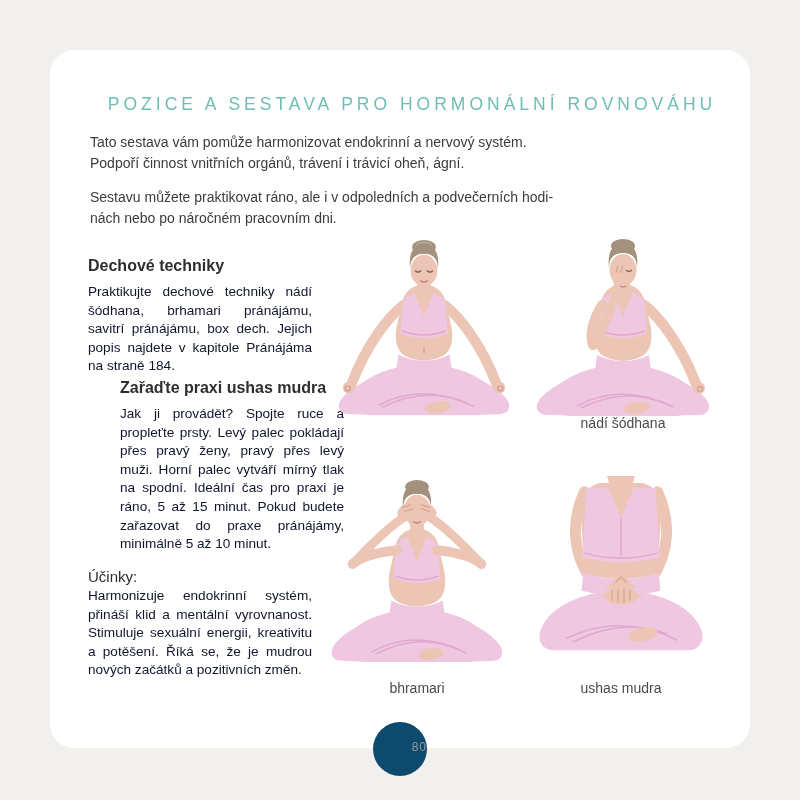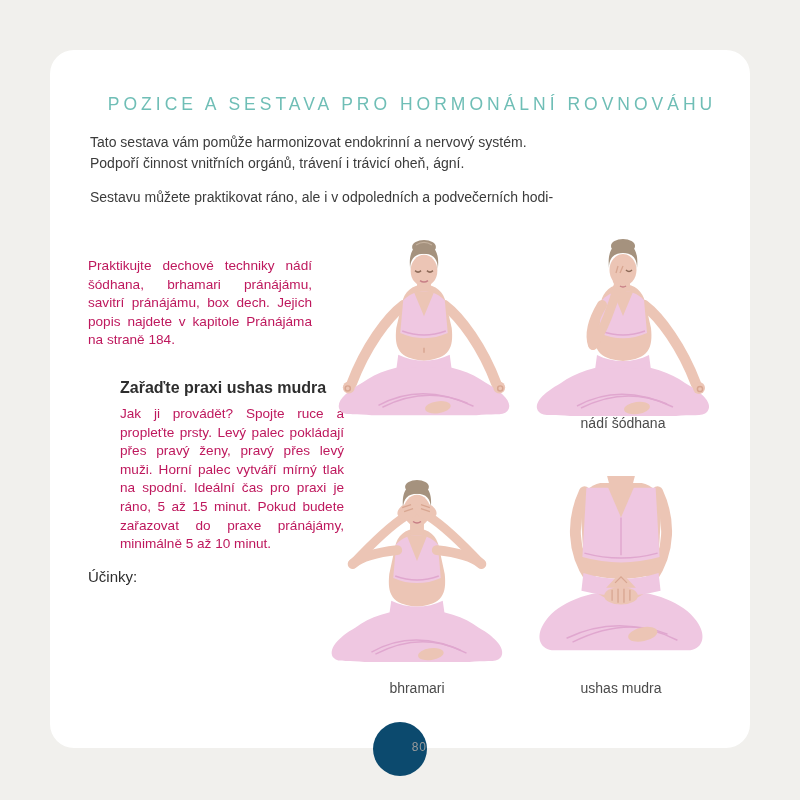--- a/index.html
+++ b/index.html
@@ -67,21 +67,21 @@
     font-size: 16px;
     font-weight: bold;
     color: #2e2e2e;
     margin-bottom: 8px;
   }
   .section h2.regular { font-weight: 400; font-size: 15px; margin-bottom: 2px; }
   .section p {
     font-size: 13.6px;
     line-height: 18.6px;
     text-align: justify;
-    color: #be185d;
+    color: #0f172a;
   }
   .photo {
     position: absolute;
   }
   .photo svg { display: block; width: 100%; height: 100%; }
   .photo-1 { left: 275px; top: 186px; width: 198px; height: 196px; }
   .photo-2 { left: 473px; top: 186px; width: 200px; height: 196px; }
   .photo-3 { left: 268px; top: 408px; width: 198px; height: 222px; }
   .photo-4 { left: 477px; top: 424px; width: 188px; height: 188px; }
   .caption {
@@ -110,34 +110,37 @@
 
   <h1 class="title">POZICE A SESTAVA PRO HORMONÁLNÍ ROVNOVÁHU</h1>
 
   <div class="intro">
     <div>
       <div>Tato sestava vám pomůže harmonizovat endokrinní a nervový systém.</div>
       <div>Podpoří činnost vnitřních orgánů, trávení i trávicí oheň, ágní.</div>
     </div>
     <div class="para2">
       <div>Sestavu můžete praktikovat ráno, ale i v odpoledních a podvečerních hodi-</div>
+      <div>nách nebo po náročném pracovním dni.</div>
     </div>
   </div>
 
   <div class="section sec-1">
+    <h2>Dechové techniky</h2>
     <p>Praktikujte dechové techniky nádí šódhana, brhamari pránájámu, savitrí pránájámu, box dech. Jejich popis najdete v kapitole Pránájáma na straně 184.</p>
   </div>
 
   <div class="section sec-2">
     <h2>Zařaďte praxi ushas mudra</h2>
     <p>Jak ji provádět? Spojte ruce a propleťte prsty. Levý palec pokládají přes pravý ženy, pravý přes levý muži. Horní palec vytváří mírný tlak na spodní. Ideální čas pro praxi je ráno, 5 až 15 minut. Pokud budete zařazovat do praxe pránájámy, minimálně 5 až 10 minut.</p>
   </div>
 
   <div class="section sec-3">
     <h2 class="regular">Účinky:</h2>
+    <p>Harmonizuje endokrinní systém, přináší klid a mentální vyrovnanost. Stimuluje sexuální energii, kreativitu a potěšení. Říká se, že je mudrou nových začátků a pozitivních změn.</p>
   </div>
 
   <div class="photo photo-1">
     <svg viewBox="0 0 200 196">
 
       <path class="pink" d="M100,129 C72,129 52,137 38,147 C20,157 9,168 16,176 C20,181 33,178 47,180 L153,180 C167,178 180,181 184,176 C191,168 180,157 162,147 C148,137 128,129 100,129 Z"></path>
       <path fill="none" class="pink-dk" stroke-width="1.5" d="M54,170 Q98,146 150,171"></path>
       <path fill="none" class="pink-dk" stroke-width="1.5" d="M144,168 Q102,150 58,172"></path>
 
       <ellipse class="skin" cx="114" cy="172" rx="13" ry="6" transform="rotate(-8 114 172)"></ellipse>

